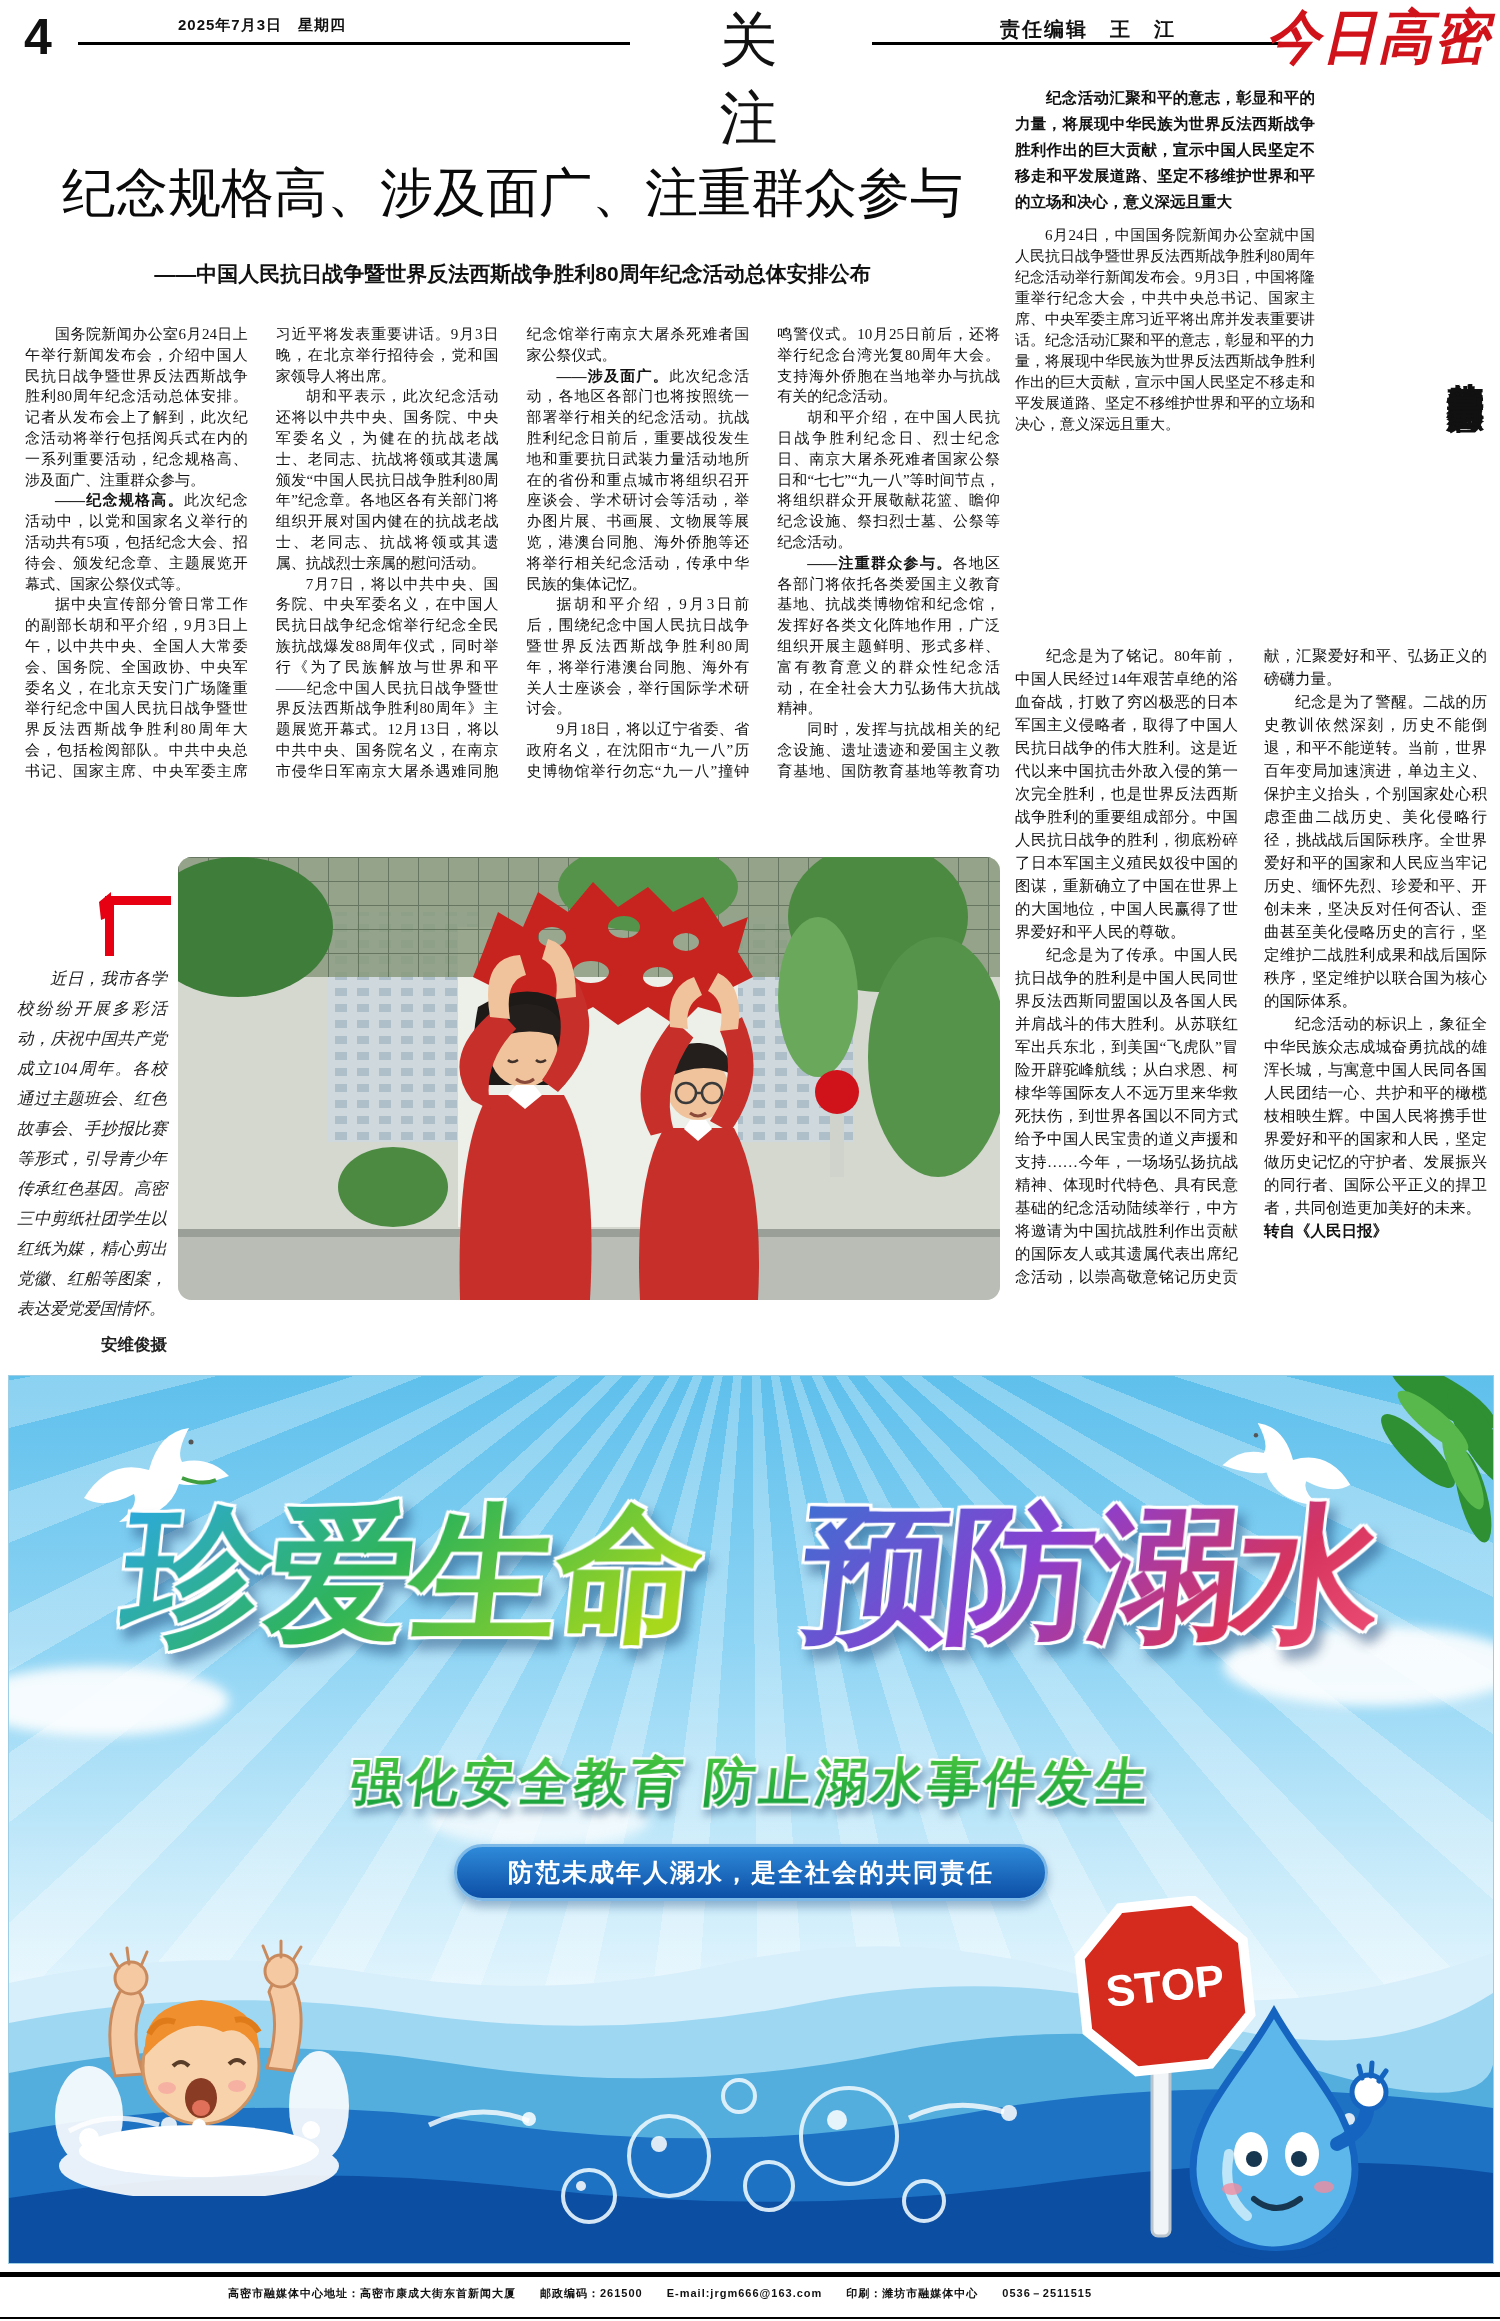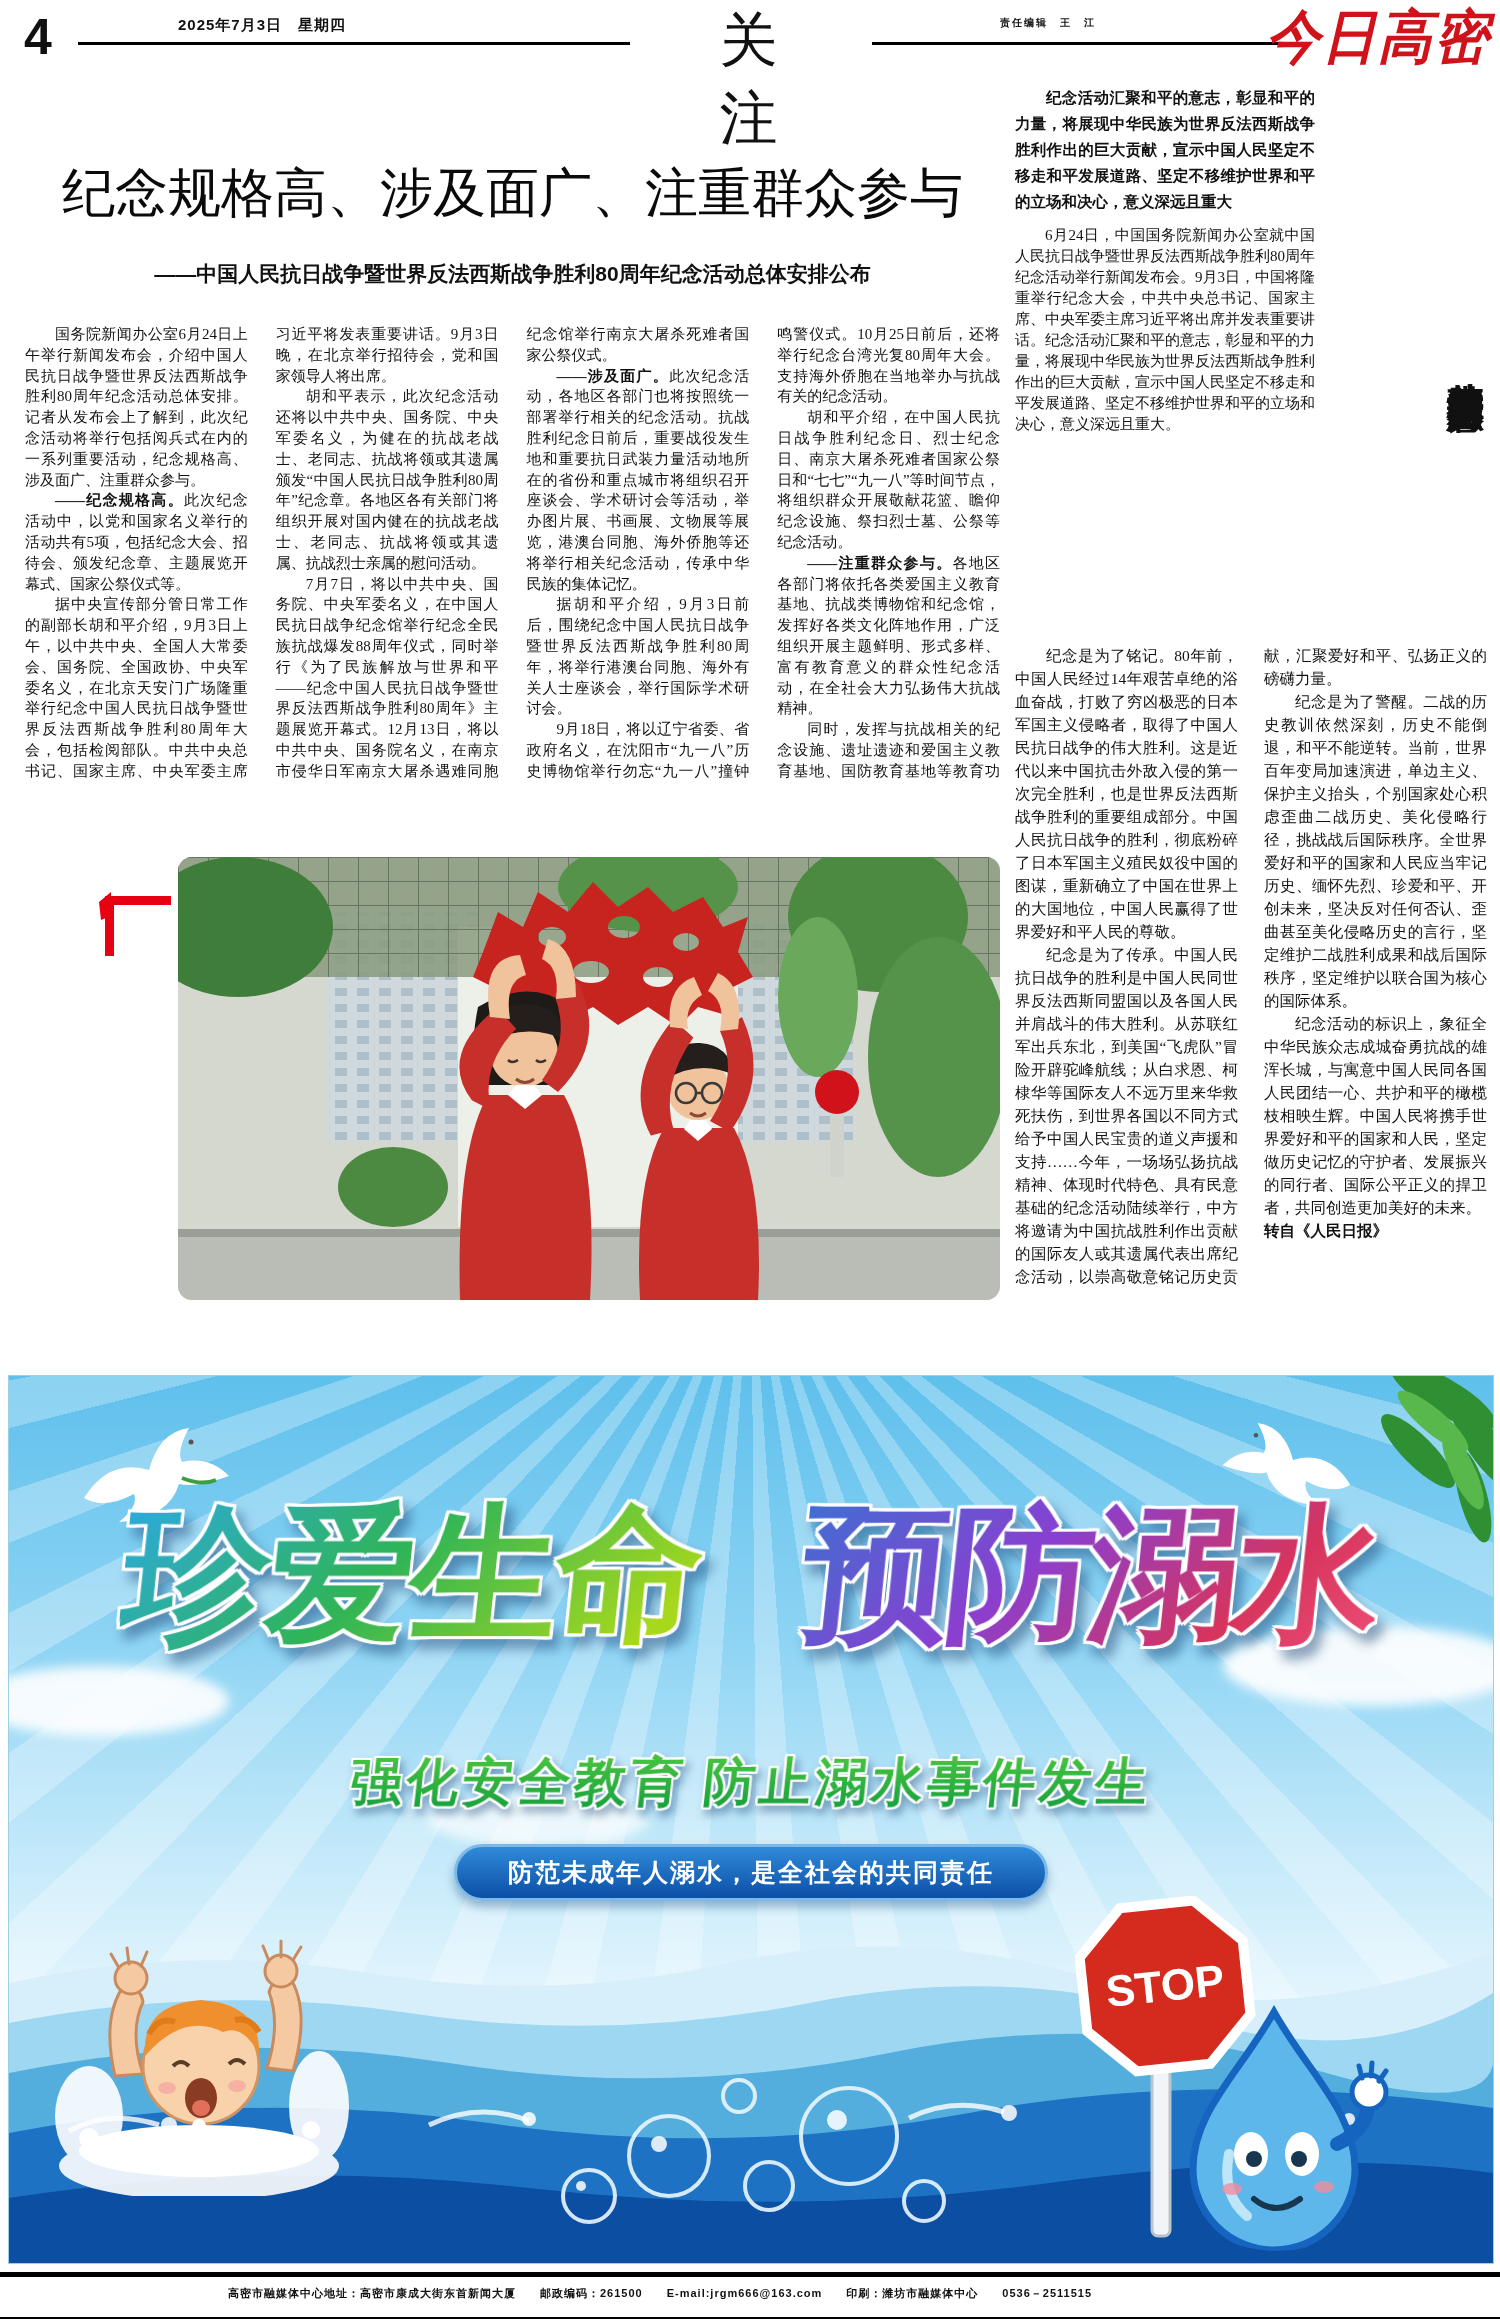--- a/index.html
+++ b/index.html
@@ -6,21 +6,21 @@
   .page{position:relative;width:1500px;height:2321px;background:#ffffff;margin:0 auto;overflow:hidden;
         font-family:"Liberation Serif","DejaVu Serif",serif;color:#111;}
   .hei{font-family:"Liberation Sans","DejaVu Sans",sans-serif;}
 
   
   .pagenum{position:absolute;left:24px;top:8px;font-size:50px;font-weight:900;}
   .hdr-date{position:absolute;left:178px;top:16px;font-size:15px;font-weight:700;letter-spacing:1px;}
   .hdr-line-l{position:absolute;left:78px;top:42px;width:552px;height:3px;background:#000;}
   .section-title{position:absolute;left:650px;top:2px;width:215px;text-align:center;font-size:58px;font-weight:400;letter-spacing:18px;}
   .hdr-line-r{position:absolute;left:872px;top:42px;width:420px;height:3px;background:#000;}
-  .hdr-editor{position:absolute;left:1000px;top:16px;font-size:10px;font-weight:700;letter-spacing:2px;}
+  .hdr-editor{position:absolute;left:1000px;top:16px;font-size:20px;font-weight:700;letter-spacing:2px;}
   .masthead{position:absolute;left:1266px;top:2px;font-size:54px;font-weight:900;color:#d0121b;
             font-style:italic;letter-spacing:2px;transform:scaleY(1.08);}
 
   
   .main-article{position:absolute;left:25px;top:100px;width:975px;height:725px;overflow:hidden;}
   .headline{margin:58px 0 0 0;text-align:center;font-size:53px;font-weight:400;letter-spacing:0px;color:#0a0a0a;}
   .subhead{margin:30px 0 0 0;text-align:center;font-size:21px;font-weight:700;}
   .body-cols{margin-top:36px;height:468px;column-count:4;column-gap:28px;column-fill:auto;
              font-size:15px;line-height:20.8px;overflow:hidden;}
   .para{margin:0;text-indent:2em;text-align:justify;}
@@ -120,20 +120,24 @@
         <p class="para">同时，发挥与抗战相关的纪念设施、遗址遗迹和爱国主义教育基地、国防教育基地等教育功能，组织群众参观，开展主题党日团日等活动。开展爱国歌曲大家唱、抗战诗歌朗诵会、重读抗战家书、抗战题材文学作品主题展等活动，举办红色故事讲解员大赛。</p>
       </div>
   </div>
 
   <div class="caption-box">
     <svg class="cap-bracket" width="80" height="70" viewBox="0 0 80 70">
       <polygon points="8,12 20,2 20,26 10,30" fill="#e60012"></polygon>
       <rect x="14" y="6" width="9" height="60" fill="#e60012"></rect>
       <rect x="23" y="6" width="57" height="9" fill="#e60012"></rect>
     </svg>
+    <div class="cap-text">
+      <span>近日，我市各学校纷纷开展多彩活动，庆祝中国共产党成立104周年。各校通过主题班会、红色故事会、手抄报比赛等形式，引导青少年传承红色基因。高密三中剪纸社团学生以红纸为媒，精心剪出党徽、红船等图案，表达爱党爱国情怀。</span>
+      <span class="cap-credit">安维俊摄</span>
+    </div>
   </div>
 
   <figure class="photo" style="margin:0">
     <svg width="822" height="443" viewBox="0 0 822 443">
       <defs>
         <pattern id="grid" width="30" height="24" patternUnits="userSpaceOnUse">
           <path d="M0 0H30M0 0V24" stroke="#5a6b55" stroke-width="2" fill="none"></path>
         </pattern>
         <pattern id="win" width="22" height="16" patternUnits="userSpaceOnUse">
           <rect width="22" height="16" fill="#cfd8dd"></rect>

